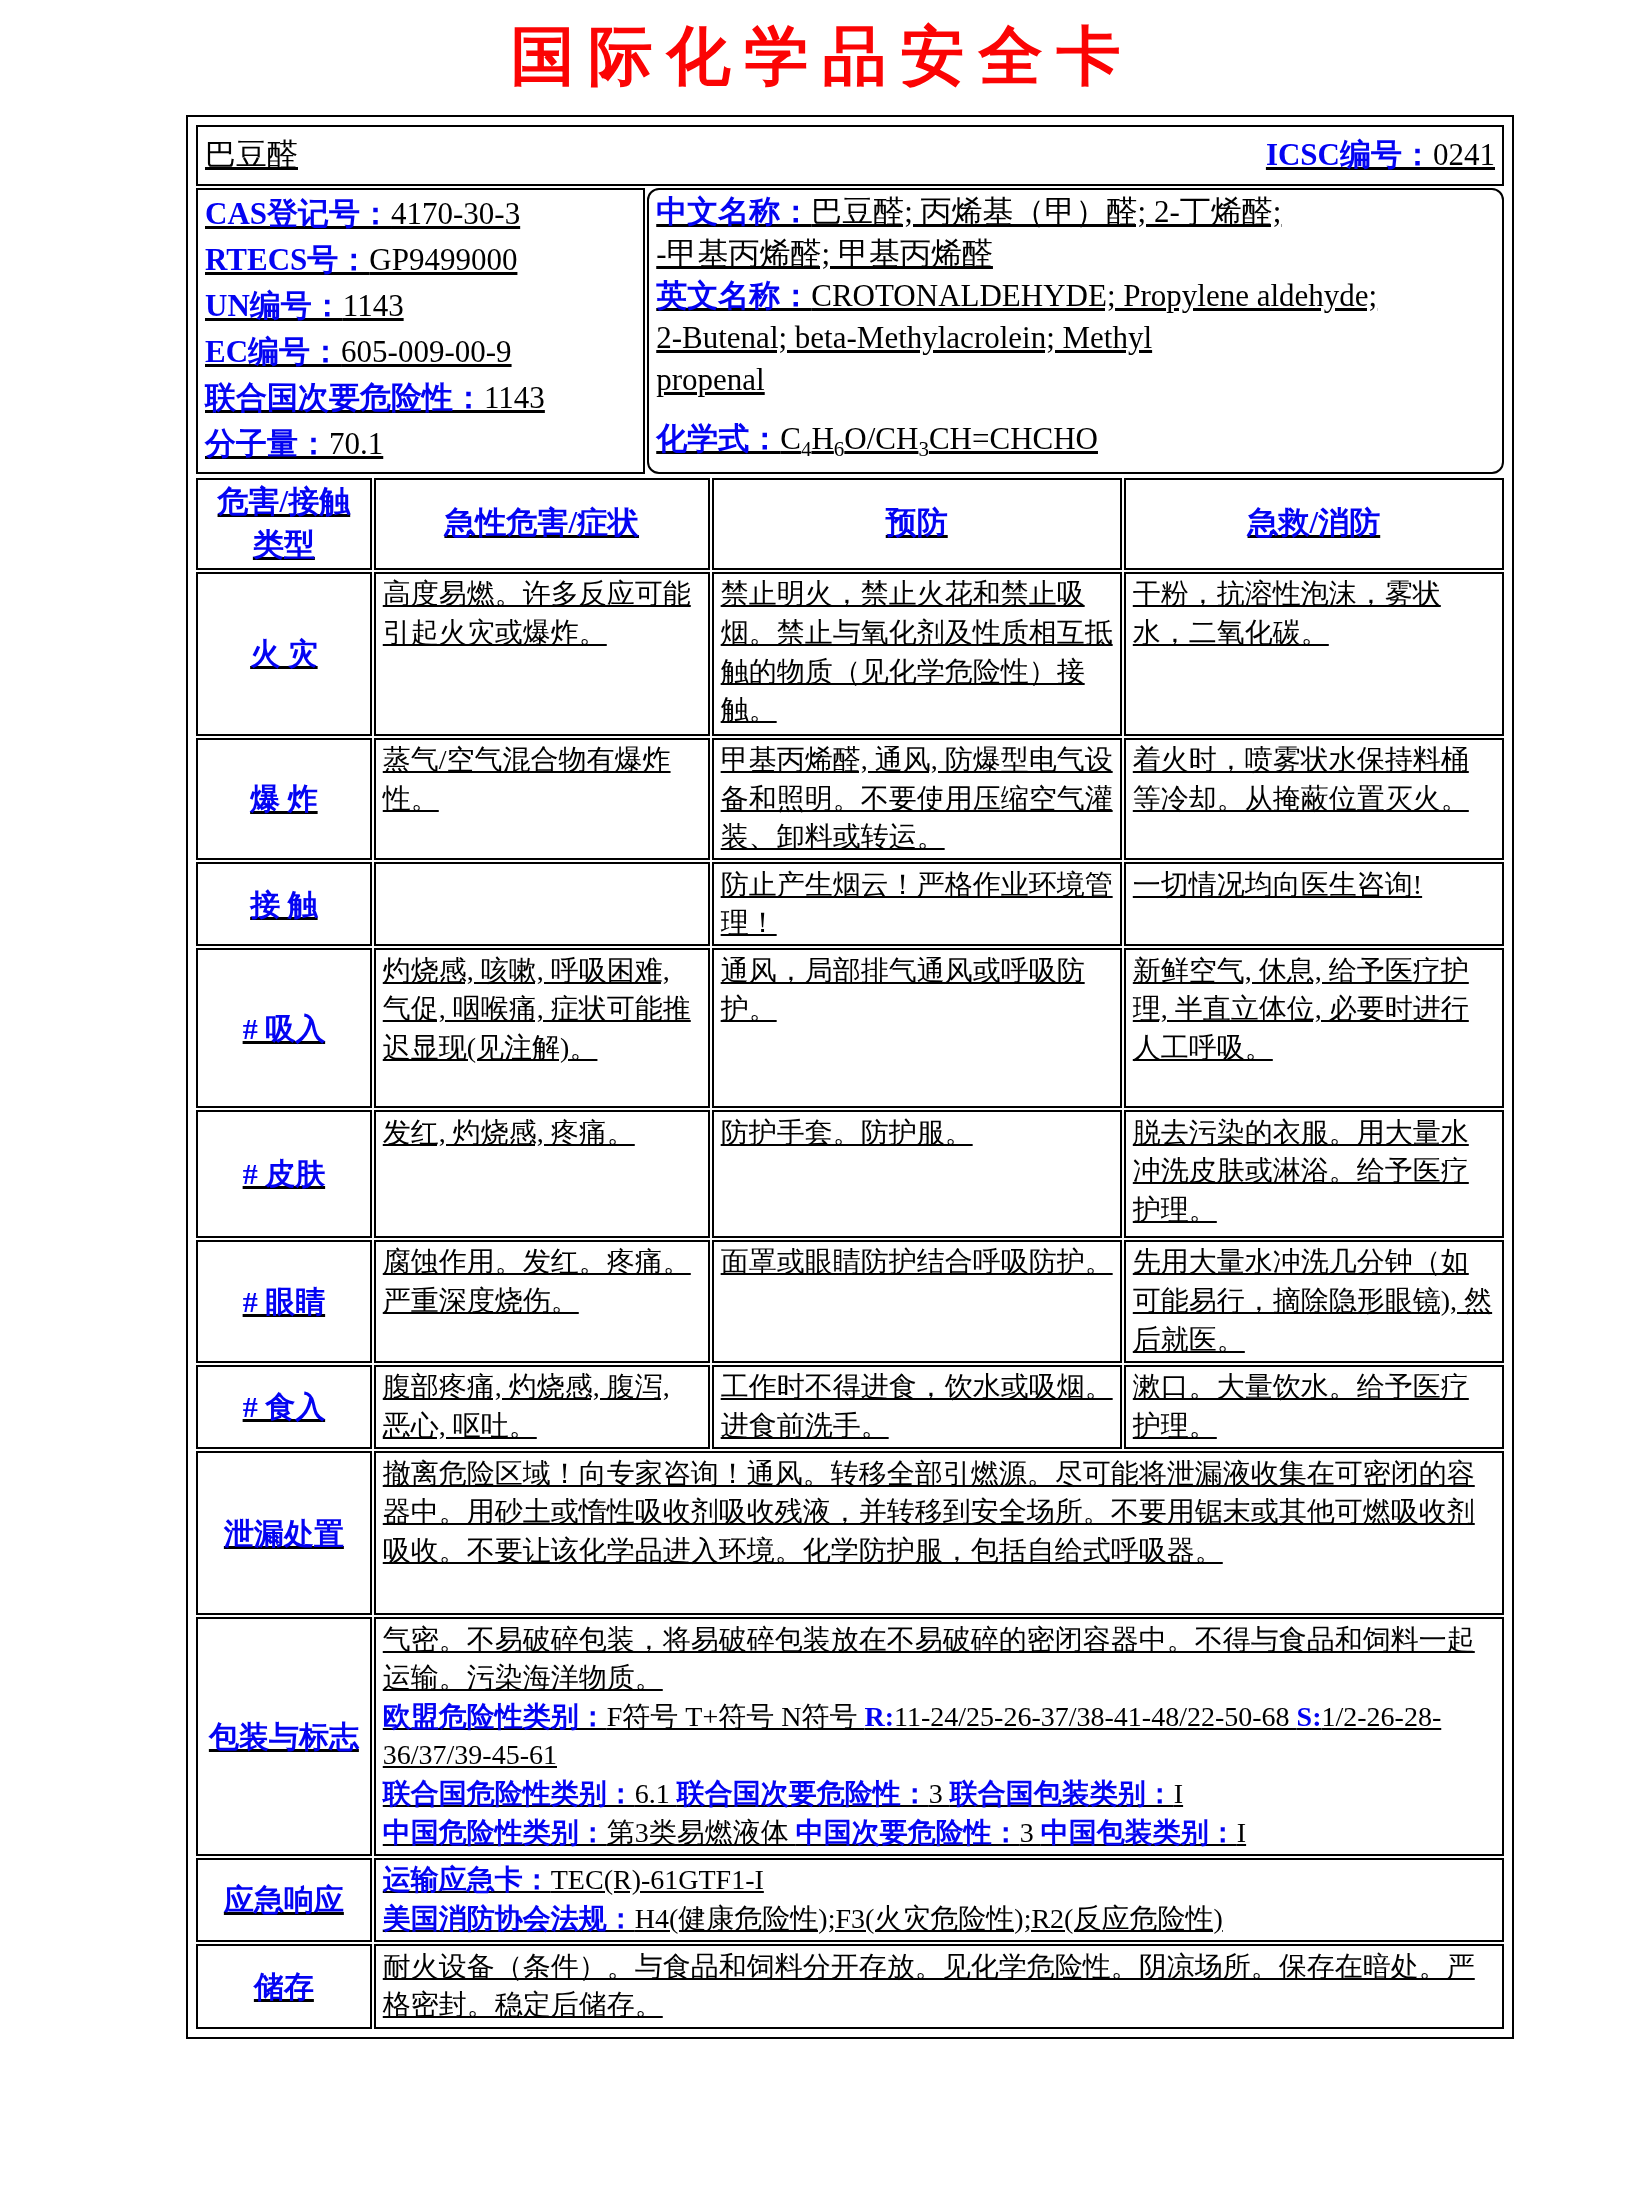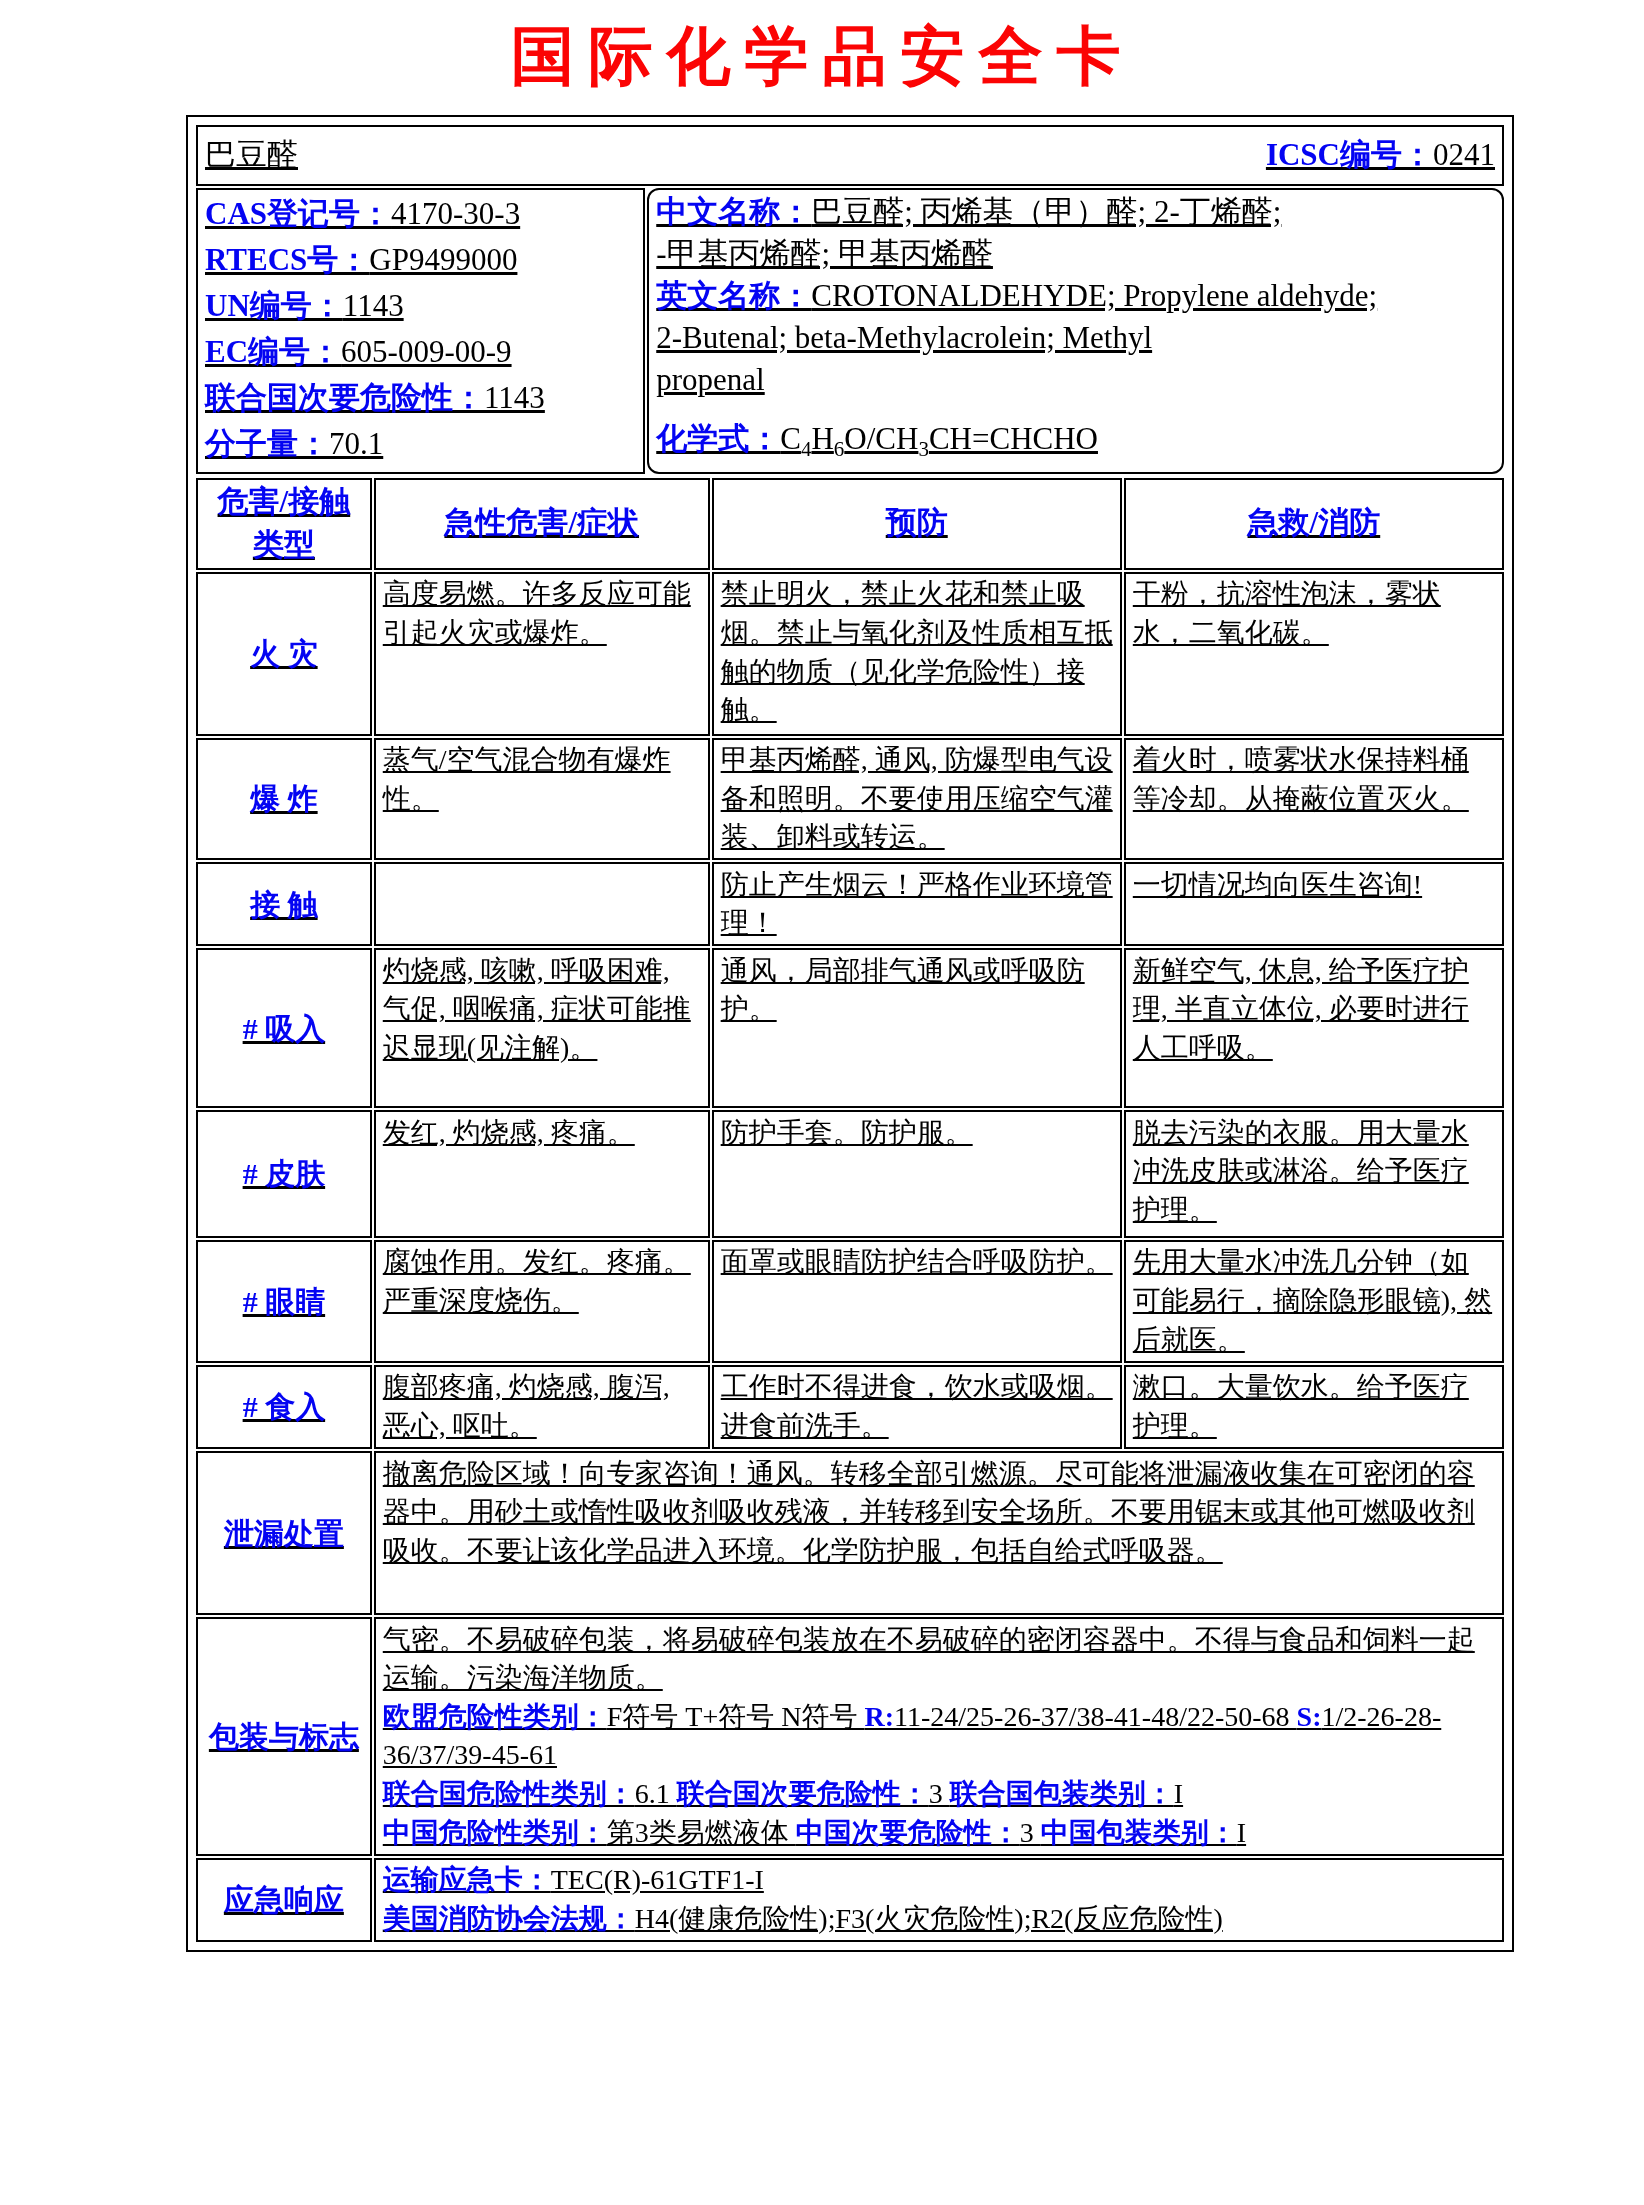--- a/index.html
+++ b/index.html
@@ -176,17 +176,23 @@
     </tr>
 
     <tr class="h-emer">
       <td class="lblcell">应急响应</td>
       <td colspan="3">
         <div class="line"><span class="lbl">运输应急卡：</span><span>TEC(R)-61GTF1-I</span></div>
         <div class="line"><span class="lbl">美国消防协会法规：</span><span>H4(健康危险性);F3(火灾危险性);R2(反应危险性)</span></div>
       </td>
     </tr>
 
+    <tr class="h-stor">
+      <td class="lblcell">储存</td>
+      <td colspan="3">
+        <div class="line"><span>耐火设备（条件）。与食品和饲料分开存放。见化学危险性。阴凉场所。保存在暗处。严格密封。稳定后储存。</span></div>
+      </td>
+    </tr>
   </tbody>
     </table>
 
 </div>
 
 
 </body></html>

